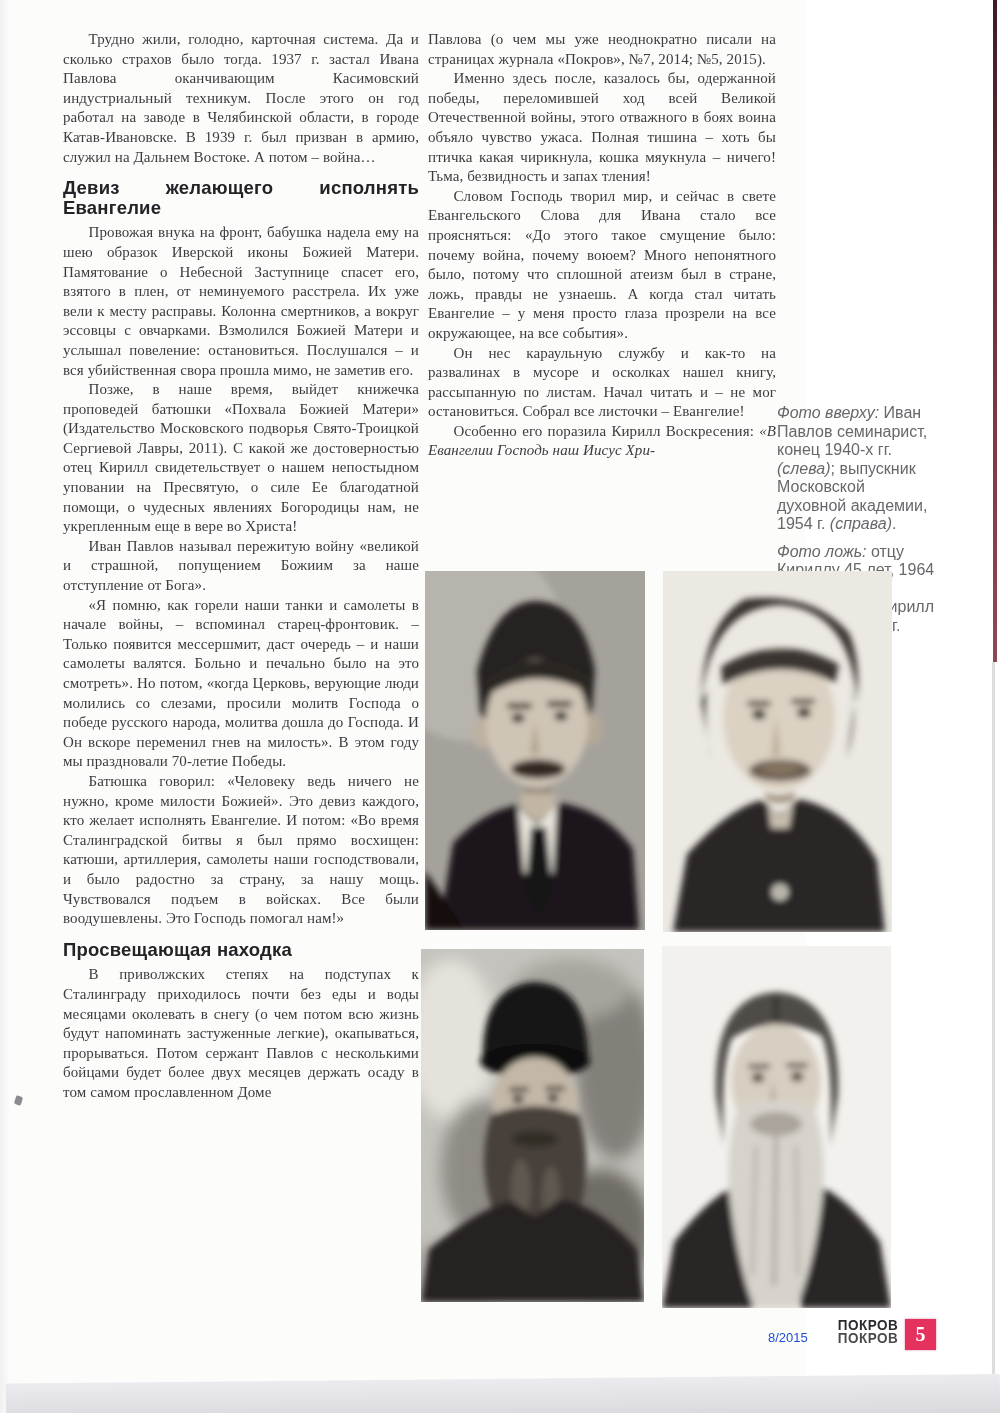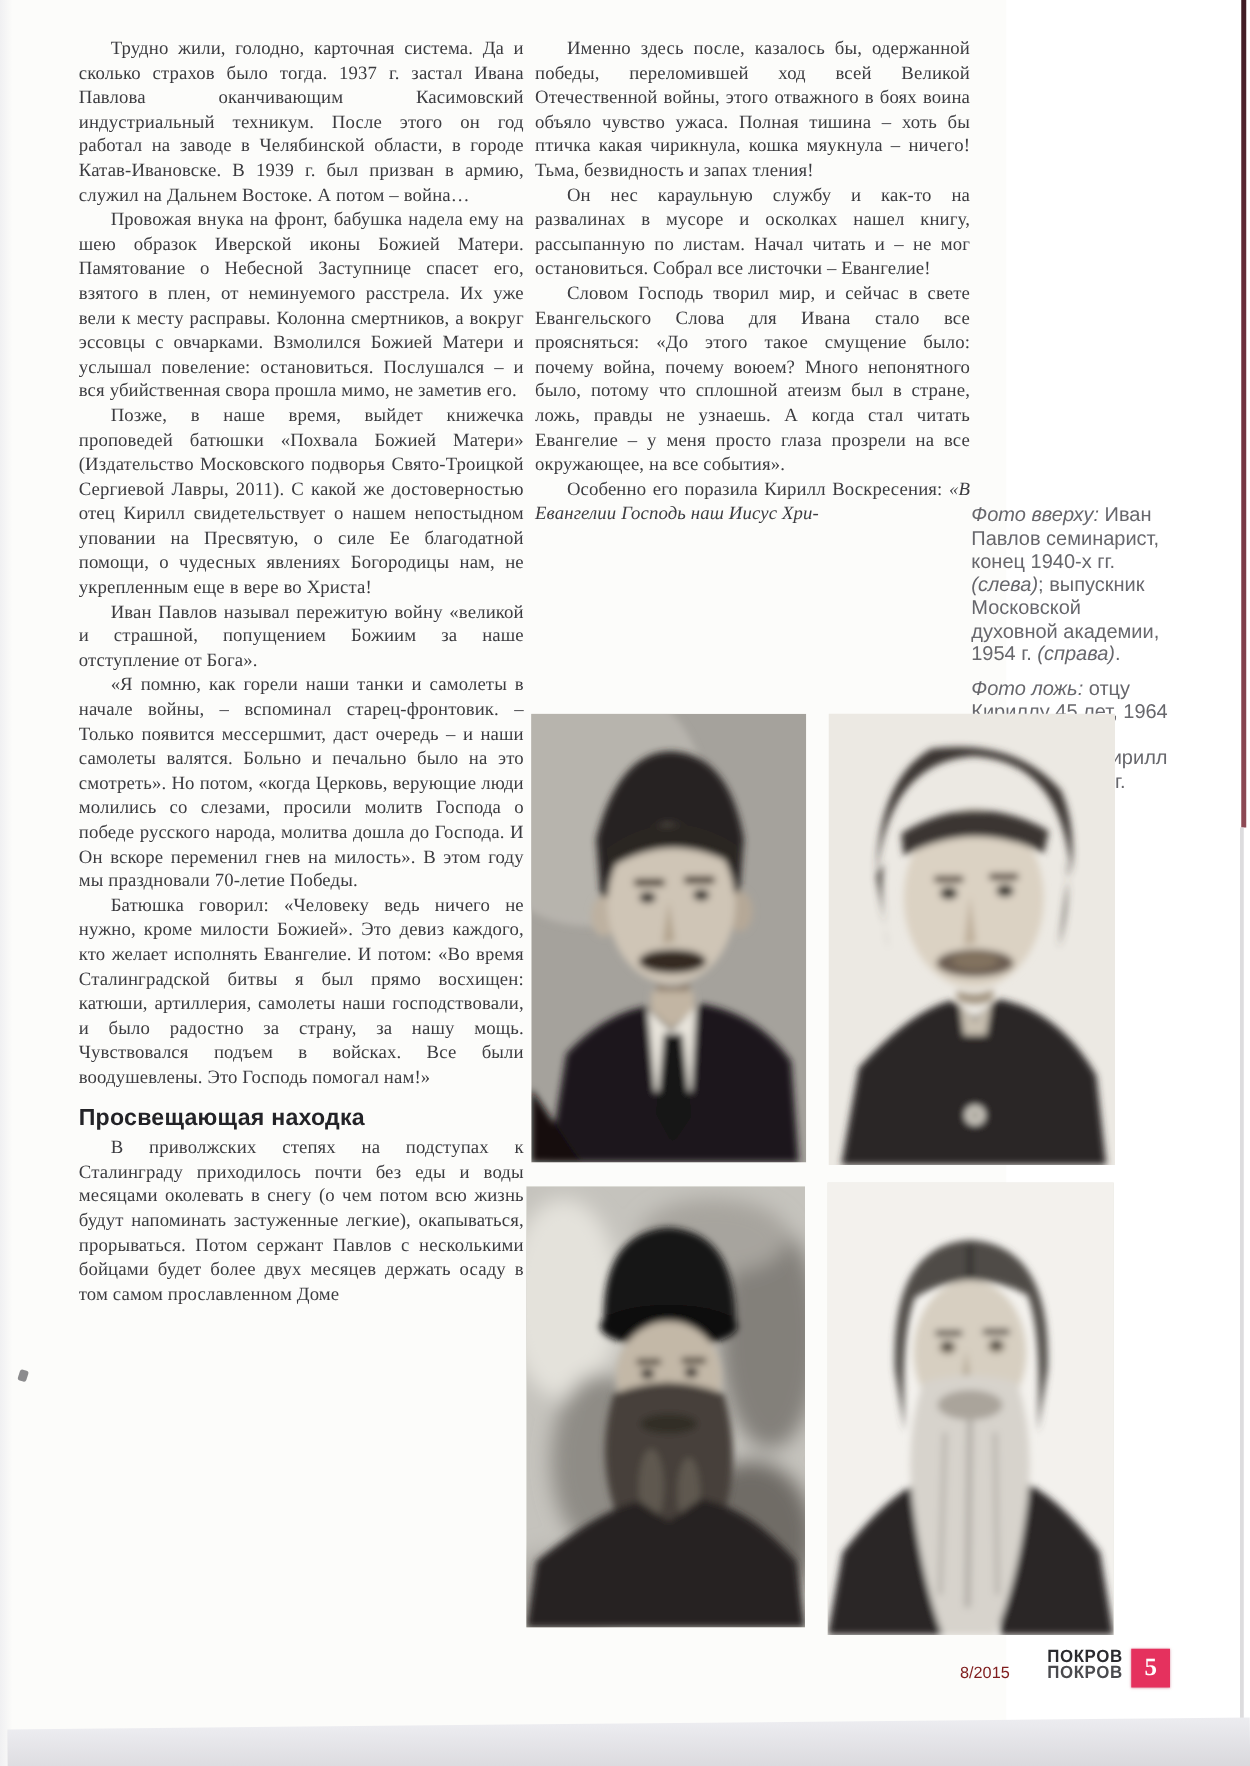--- a/index.html
+++ b/index.html
@@ -30,21 +30,21 @@
   .caps em{font-style:italic;}
   
   .photo{position:absolute;overflow:hidden;background:#e9e7e2;}
   .photo svg{display:block;width:100%;height:100%;}
   .ph1{left:425px;top:571px;width:220px;height:359px;}
   .ph2{left:663px;top:571px;width:229px;height:361px;}
   .ph3{left:421px;top:949px;width:223px;height:353px;}
   .ph4{left:662px;top:946px;width:229px;height:362px;}
   
   .footer-issue{position:absolute;left:768px;top:1330px;
-        font-family:"Liberation Sans", sans-serif;font-size:13px;color:#7f1d1d;}
+        font-family:"Liberation Sans", sans-serif;font-size:13px;color:#1d4ed8;}
   .footer-logo{position:absolute;left:836px;top:1320px;width:64px;
         font-family:"Liberation Sans", sans-serif;font-weight:700;
         font-size:13.5px;line-height:12px;color:#2b2b2f;letter-spacing:.5px;
         text-align:center;transform:scaleY(1.05);}
   .footer-logo span{display:block;}
   .footer-logo span:last-child{opacity:.85;}
   .pagenum{position:absolute;left:905px;top:1319px;width:31px;height:31px;
         background:#e5315e;color:#fff;display:flex;align-items:center;justify-content:center;
         font-family:"Liberation Serif", serif;font-size:20px;font-weight:700;
         box-shadow:0 0 2px rgba(180,30,70,.5);}
@@ -61,33 +61,35 @@
   .left-edge{position:absolute;left:0;top:0;width:10px;height:1413px;
         background:linear-gradient(to right,#f0f0f2,#fcfcfa);}
 </style>
 </head>
 <body>
 
 <div class="page">
 
   <div class="col col1">
     <p class="ind">Трудно жили, голодно, карточная система. Да и сколько страхов было тогда. 1937 г. застал Ивана Павлова оканчивающим Касимовский индустриальный техникум. После этого он год работал на заводе в Челябинской области, в городе Катав-Ивановске. В 1939 г. был призван в армию, служил на Дальнем Востоке. А потом – война…</p>
+    <h2 class="sec">Девиз желающего исполнять Евангелие</h2>
     <p class="ind">Провожая внука на фронт, бабушка надела ему на шею образок Иверской иконы Божией Матери. Памятование о Небесной Заступнице спасет его, взятого в плен, от неминуемого расстрела. Их уже вели к месту расправы. Колонна смертников, а вокруг эссовцы с овчарками. Взмолился Божией Матери и услышал повеление: остановиться. Послушался – и вся убийственная свора прошла мимо, не заметив его.</p>
     <p class="ind">Позже, в наше время, выйдет книжечка проповедей батюшки «Похвала Божией Матери» (Издательство Московского подворья Свято-Троицкой Сергиевой Лавры, 2011). С какой же достоверностью отец Кирилл свидетельствует о нашем непостыдном уповании на Пресвятую, о силе Ее благодатной помощи, о чудесных явлениях Богородицы нам, не укрепленным еще в вере во Христа!</p>
     <p class="ind">Иван Павлов называл пережитую войну «великой и страшной, попущением Божиим за наше отступление от Бога».</p>
     <p class="ind">«Я помню, как горели наши танки и самолеты в начале войны, – вспоминал старец-фронтовик. – Только появится мессершмит, даст очередь – и наши самолеты валятся. Больно и печально было на это смотреть». Но потом, «когда Церковь, верующие люди молились со слезами, просили молитв Господа о победе русского народа, молитва дошла до Господа. И Он вскоре переменил гнев на милость». В этом году мы праздновали 70-летие Победы.</p>
     <p class="ind">Батюшка говорил: «Человеку ведь ничего не нужно, кроме милости Божией». Это девиз каждого, кто желает исполнять Евангелие. И потом: «Во время Сталинградской битвы я был прямо восхищен: катюши, артиллерия, самолеты наши господствовали, и было радостно за страну, за нашу мощь. Чувствовался подъем в войсках. Все были воодушевлены. Это Господь помогал нам!»</p>
     <h2 class="sec">Просвещающая находка</h2>
     <p class="ind">В приволжских степях на подступах к Сталинграду приходилось почти без еды и воды месяцами околевать в снегу (о чем потом всю жизнь будут напоминать застуженные легкие), окапываться, прорываться. Потом сержант Павлов с несколькими бойцами будет более двух месяцев держать осаду в том самом прославленном Доме</p>
   </div>
 
   <div class="col col2">
+    <p>Павлова (о чем мы уже неоднократно писали на страницах журнала «Покров», №7, 2014; №5, 2015).</p>
     <p class="ind">Именно здесь после, казалось бы, одержанной победы, переломившей ход всей Великой Отечественной войны, этого отважного в боях воина объяло чувство ужаса. Полная тишина – хоть бы птичка какая чирикнула, кошка мяукнула – ничего! Тьма, безвидность и запах тления!</p>
+    <p class="ind">Словом Господь творил мир, и сейчас в свете Евангельского Слова для Ивана стало все проясняться: «До этого такое смущение было: почему война, почему воюем? Много непонятного было, потому что сплошной атеизм был в стране, ложь, правды не узнаешь. А когда стал читать Евангелие – у меня просто глаза прозрели на все окружающее, на все события».</p>
     <p class="ind">Он нес караульную службу и как-то на развалинах в мусоре и осколках нашел книгу, рассыпанную по листам. Начал читать и – не мог остановиться. Собрал все листочки – Евангелие!</p>
-    <p class="ind">Словом Господь творил мир, и сейчас в свете Евангельского Слова для Ивана стало все проясняться: «До этого такое смущение было: почему война, почему воюем? Много непонятного было, потому что сплошной атеизм был в стране, ложь, правды не узнаешь. А когда стал читать Евангелие – у меня просто глаза прозрели на все окружающее, на все события».</p>
     <p class="ind"><span>Особенно его поразила Кирилл Воскресения: </span><em class="q">«В Евангелии Господь наш Иисус Хри-</em></p>
   </div>
 
   <div class="caps">
     <p><em>Фото вверху:</em><span> Иван Павлов семинарист, конец 1940-х гг. </span><em>(слева)</em><span>; выпускник Московской духовной академии, 1954 г. </span><em>(справа)</em><span>.</span></p>
     <p><em>Фото ложь:</em><span> отцу Кириллу 45 лет, 1964 г. </span><em>(слева)</em><span>; архимандрит Кирилл (Павлов), 1978 г. </span><em>(справа)</em></p>
   </div>
 
   <div class="photo ph1">
     <svg viewBox="0 0 220 359" preserveAspectRatio="none">

